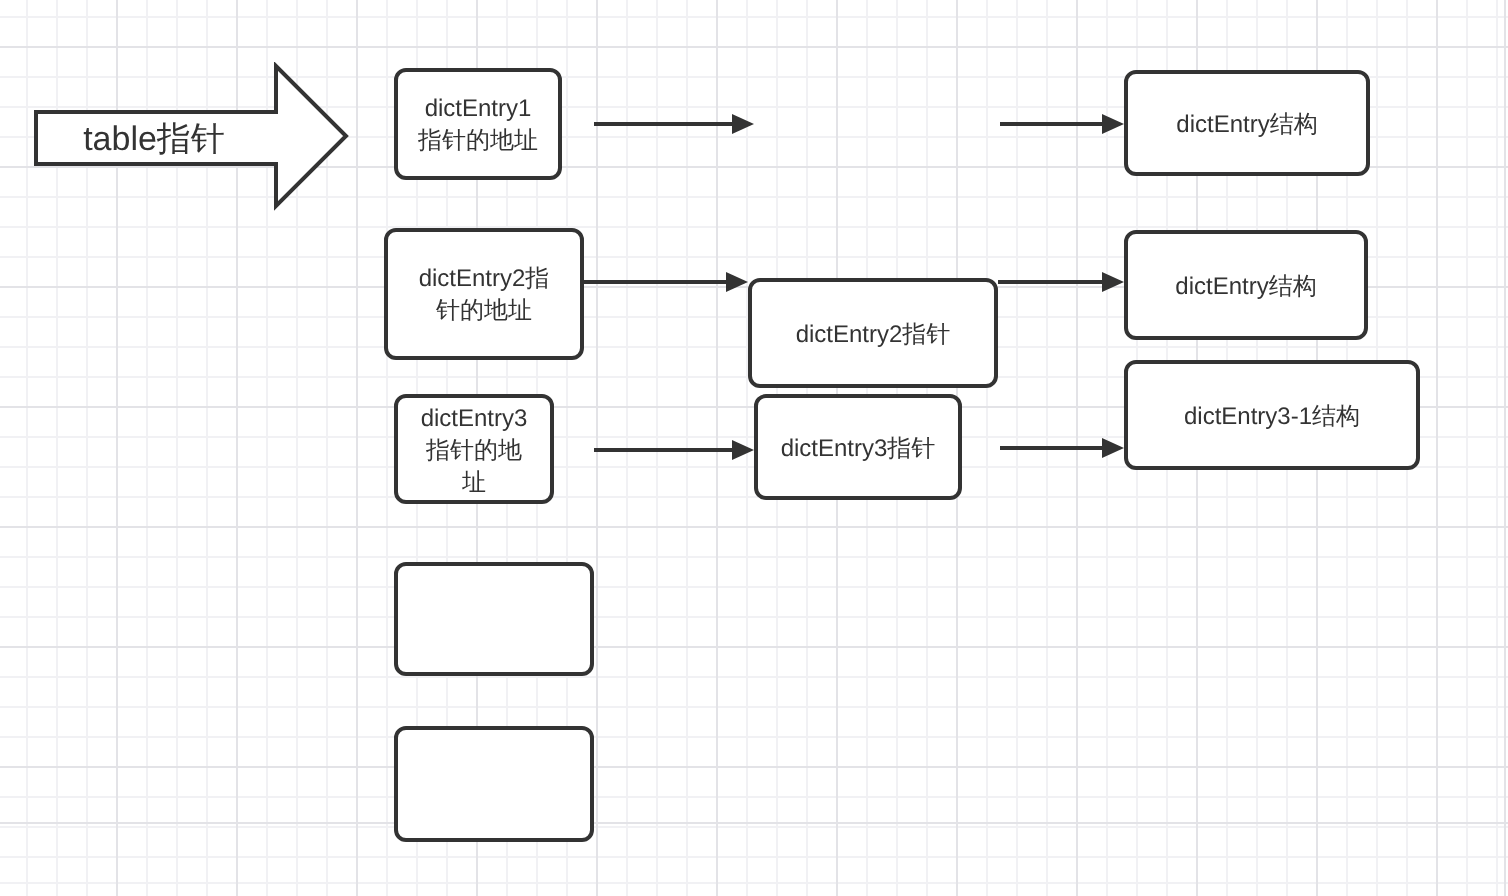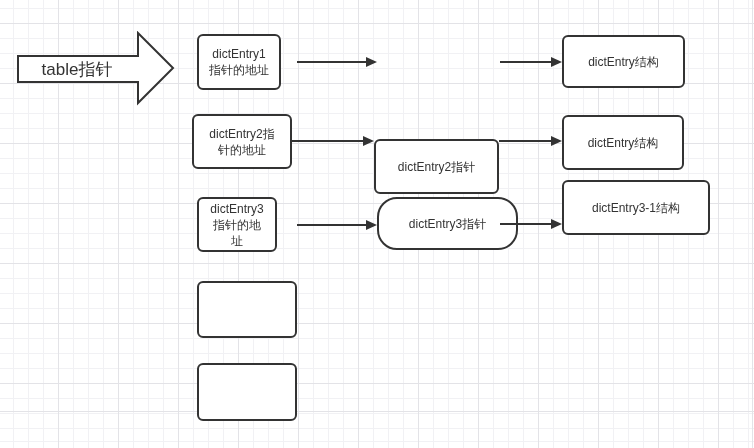--- a/index.html
+++ b/index.html
@@ -81,28 +81,28 @@
   <svg style="position:absolute; left:15px; top:31px;" width="161" height="75" viewBox="0 0 161 75">
     <polygon points="3,25 123,25 123,2 158,37 123,72 123,51 3,51" fill="#ffffff" stroke="#333333" stroke-width="2" stroke-linejoin="miter"></polygon>
   </svg>
   <div class="block-arrow-label">table指针</div>
 
   <div class="box" style="left:197px; top:34px;  width:84px; height:56px;">dictEntry1指针的地址</div>
   <div class="conn" style="left:297px; top:57px; width:80px;"></div>
   <div class="conn" style="left:500px; top:57px; width:62px;"></div>
   <div class="box" style="left:562px; top:35px;  width:123px; height:53px;">dictEntry结构</div>
 
-  <div class="box" style="left:192px; top:114px; width:100px; height:55px;">dictEntry2指针的地址</div>
+  <div class="box" style="left:192px; top:114px; width:100px; height:66px;">dictEntry2指针的地址</div>
   <div class="conn" style="left:292px; top:136px; width:82px;"></div>
   <div class="box" style="left:374px; top:115px; width:125px; height:55px;margin-top:24px;">dictEntry2指针</div>
   <div class="conn" style="left:499px; top:136px; width:63px;"></div>
   <div class="box" style="left:562px; top:115px; width:122px; height:55px;">dictEntry结构</div>
 
   <div class="box" style="left:197px; top:197px; width:80px; height:55px;">dictEntry3指针的地址</div>
   <div class="conn" style="left:297px; top:220px; width:80px;"></div>
-  <div class="box" style="left:377px; top:197px; width:141px; height:53px;border-radius:20px;">dictEntry3指针</div>
+  <div class="box" style="left:377px; top:197px; width:104px; height:53px;">dictEntry3指针</div>
   <div class="conn" style="left:500px; top:219px; width:62px;"></div>
   <div class="box" style="left:562px; top:180px; width:148px; height:55px;">dictEntry3-1结构</div>
 
   <div class="box" style="left:197px; top:281px; width:100px; height:57px;"></div>
   <div class="box" style="left:197px; top:363px; width:100px; height:58px;"></div>
 
 </div>
 
 </body></html>

